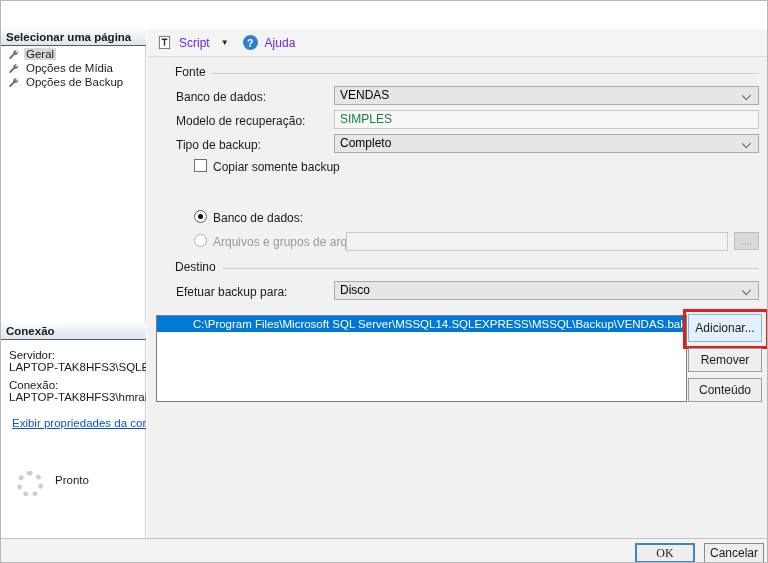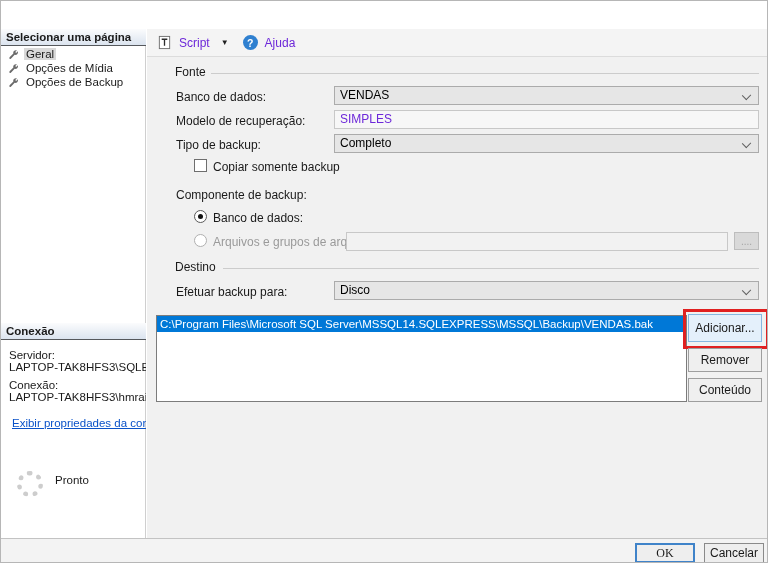--- a/index.html
+++ b/index.html
@@ -43,27 +43,27 @@
   .help-circle { width:15px; height:15px; border-radius:50%; background:#2f80d0; color:#fff; font-size:10.5px; font-weight:bold; display:flex; align-items:center; justify-content:center; }
 
   
   .panel { position:absolute; left:146px; top:56px; width:622px; height:481px; background:#f1f1f1; }
   .abs { position:absolute; }
   .grp-title { font-size:12px; color:#1a1a1a; background:#f1f1f1; padding-right:4px; }
   .grp-line { height:1px; background:#cccccc; }
   .fld-label { font-size:12px; white-space:nowrap; }
   .combo { background:#e6e6e6; border:1px solid #ababab; height:19px; line-height:17px; padding-left:5px; font-size:12px; color:#000; position:absolute; }
   .combo .chev { position:absolute; right:8px; top:5px; width:7px; height:7px; border-left:1.5px solid #5f5f5f; border-bottom:1.5px solid #5f5f5f; transform:rotate(-45deg) scale(1,0.9); }
-  .tbox-disabled { background:#f7f7f7; border:1px solid #c8c8c8; height:19px; line-height:17px; padding-left:5px; font-size:12px; color:#6d28d9; position:absolute; }
+  .tbox-disabled { background:#f7f7f7; border:1px solid #c8c8c8; height:19px; line-height:17px; padding-left:5px; font-size:12px; color:#15803d; position:absolute; }
   .checkbox { width:13px; height:13px; background:#fff; border:1px solid #6e6e6e; position:absolute; }
   .radio { width:13px; height:13px; border:1px solid #5a5a5a; border-radius:50%; background:#fff; position:absolute; }
   .radio.checked::after { content:""; position:absolute; left:3px; top:3px; width:5px; height:5px; border-radius:50%; background:#111; }
   .radio.disabled { border-color:#b0b0b0; }
   .disabled-label { color:#9a9a9a; }
-  .listbox { background:#fff; border:1px solid #7c7c7c; position:absolute; overflow:hidden; }
+  .listbox { background:#fff; border:1px solid #7c7c7c; position:absolute; overflow:hidden;text-align:right; }
   .list-row-selected { height:16px; line-height:16px; background:#0078d7; color:#fff; font-size:11.5px; padding-left:3px; white-space:nowrap; overflow:hidden; }
   .side-btn { position:absolute; width:74px; height:24px; background:#efefef; border:1px solid #9e9e9e; font-size:12px; color:#1a1a1a; display:flex; align-items:center; justify-content:center; }
   .add-btn { height:28px; background:#e4f0fb; border:1px solid #86b7e0; }
   .red-box { position:absolute; border:3px solid #e02020; }
   .mini-btn { position:absolute; width:25px; height:18px; background:#d9d9d9; border:1px solid #bdbdbd; color:#a5a5a5; font-size:10px; display:flex; align-items:center; justify-content:center; }
 
   
   .footer { position:absolute; left:0; top:537px; width:768px; height:26px; background:#f3f3f3; border-top:1px solid #c3c3c3; }
   .btn { position:absolute; top:4px; height:20px; width:60px; font-size:12px; background:#eeeeee; border:1px solid #8a8a8a; display:flex; align-items:center; justify-content:center; }
   .btn-ok { left:634px; border:2px solid #3f83c9;font-family:Liberation Serif, serif; }
@@ -157,21 +157,20 @@
 
     <span class="abs fld-label" style="left:29px; top:81px;">Tipo de backup:</span>
     <div class="combo" style="left:187px; top:77px; width:425px;">
       <span>Completo</span>
       <span class="chev"></span>
     </div>
 
     <span class="checkbox" style="left:47px; top:102px;"></span>
     <span class="abs fld-label" style="left:66px; top:103px;">Copiar somente backup</span>
 
-    <span class="abs fld-label" style="left:29px; top:131px;">Componente de backup:</span>
 
     <span class="radio checked" style="left:47px; top:153px;"></span>
     <span class="abs fld-label" style="left:66px; top:154px;">Banco de dados:</span>
 
     <span class="radio disabled" style="left:47px; top:177px;"></span>
     <span class="abs fld-label disabled-label" style="left:66px; top:178px;">Arquivos e grupos de arquivos:</span>
     <div class="tbox-disabled" style="left:199px; top:175px; width:382px; background:#f2f2f2;">
       <span></span>
     </div>
     <div class="mini-btn" style="left:587px; top:175px;">....</div>

